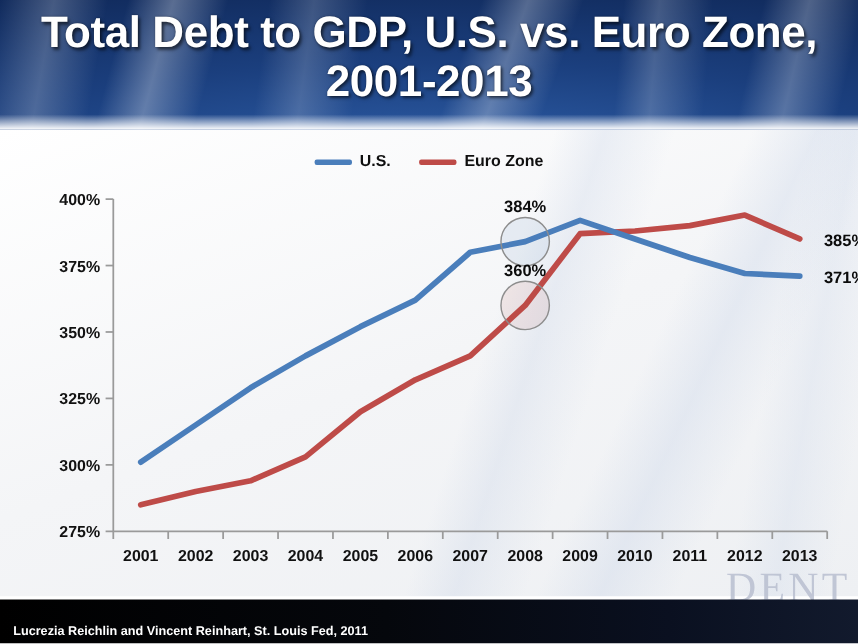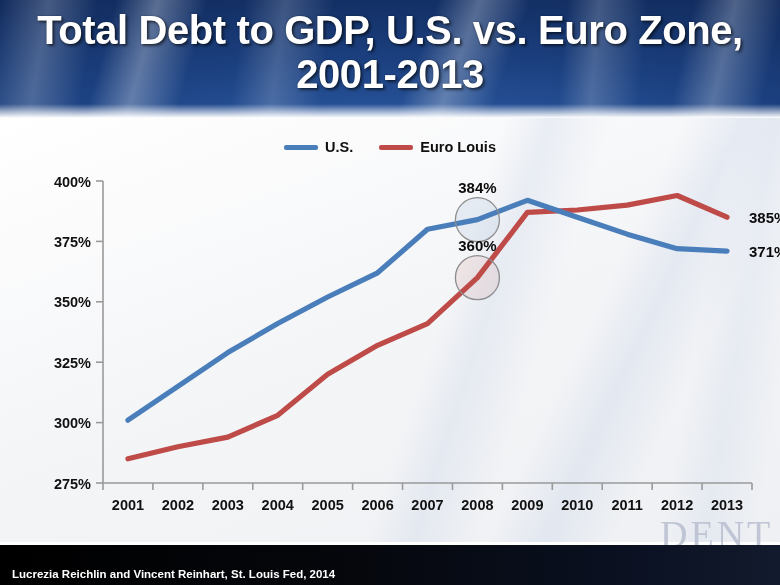--- a/index.html
+++ b/index.html
@@ -88,21 +88,21 @@
 
 <div class="chart">
 
   <div class="legend">
     <div class="legend-item">
       <span class="legend-swatch" style="background:#4A7EBB"></span>
       <span class="legend-label">U.S.</span>
     </div>
     <div class="legend-item">
       <span class="legend-swatch" style="background:#BE4B48"></span>
-      <span class="legend-label">Euro Louis</span>
+      <span class="legend-label">Euro Zone</span>
     </div>
   </div>
 
   <svg width="780" height="424">
     <g>
       <line id="yaxis-line" x1="103" y1="63" x2="103" y2="365" stroke="#9a9a9a" stroke-width="1.6"></line>
       <g id="ytick-marks">
           <line x1="96" y1="365" x2="103" y2="365" stroke="#9a9a9a" stroke-width="1.6"></line>
           <line x1="96" y1="304.6" x2="103" y2="304.6" stroke="#9a9a9a" stroke-width="1.6"></line>
           <line x1="96" y1="244.2" x2="103" y2="244.2" stroke="#9a9a9a" stroke-width="1.6"></line>
@@ -171,15 +171,15 @@
 </div>
 
 <div class="watermark">
   <span>DENT</span>
   <span class="wm-rule"></span>
 </div>
 
 <div class="footer">
   <div class="footer-text">
     <br>
-    <span>Lucrezia Reichlin and Vincent Reinhart, St. Louis Fed, 2014</span>
+    <span>Lucrezia Reichlin and Vincent Reinhart, St. Louis Fed, 2011</span>
   </div>
 </div>
 
 </body></html>

